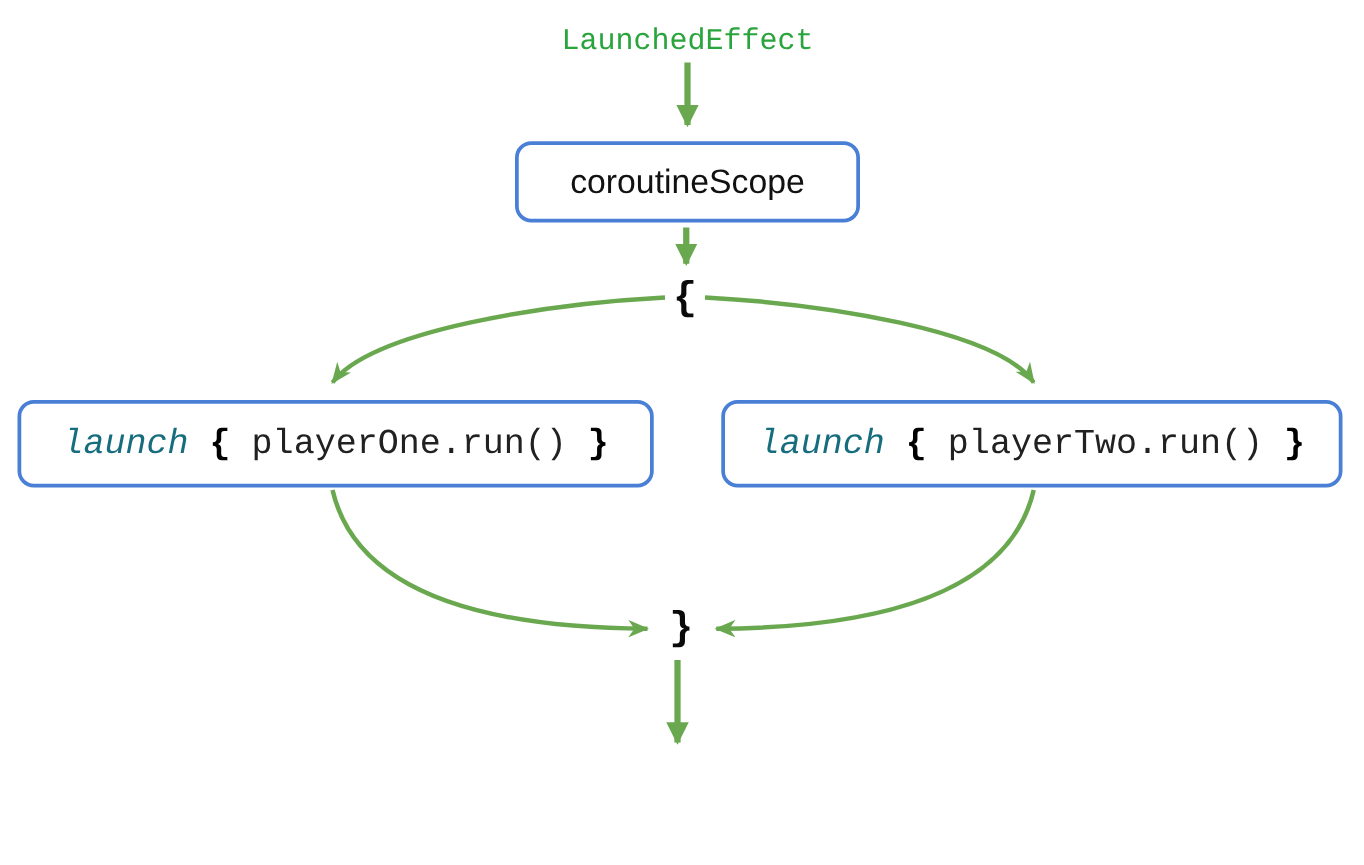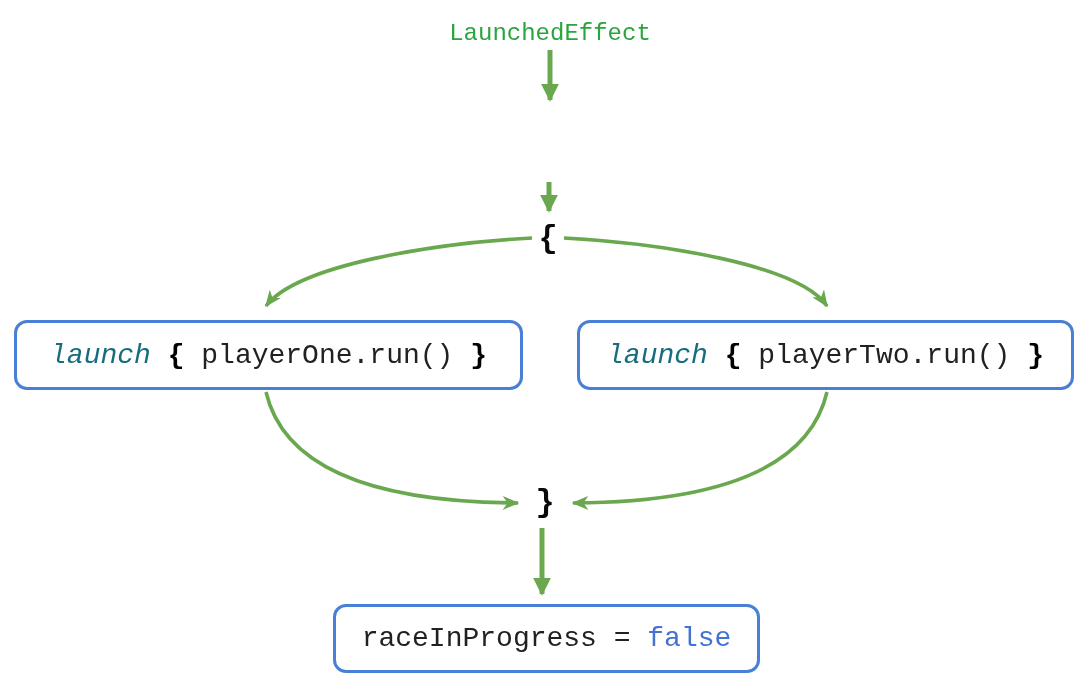--- a/index.html
+++ b/index.html
@@ -103,30 +103,30 @@
 
     <path class="flow-line thin" d="M 266 392 C 280 452, 342 502, 518 503" marker-end="url(#dart)"></path>
 
     <path class="flow-line thin" d="M 827 392 C 813 452, 751 502, 573 503" marker-end="url(#dart)"></path>
 
     <path class="flow-line thick" d="M 542 528 L 542 594" marker-end="url(#tri)"></path>
   </svg>
 
   <div class="top-label">LaunchedEffect</div>
 
+  <div class="node-box" style="left:412px; top:113px; width:276px; height:65px;">
+    <span class="scope-label">coroutineScope</span>
+  </div>
 
   <div id="open-brace" class="brace">{</div>
 
   <div class="node-box" style="left:14px; top:320px; width:509px; height:70px;">
     <span class="code"><span class="kw">launch</span><span class="b"> { </span><span>playerOne.run()</span><span class="b"> }</span></span>
   </div>
 
   <div class="node-box" style="left:577px; top:320px; width:497px; height:70px;">
     <span class="code"><span class="kw">launch</span><span class="b"> { </span><span>playerTwo.run()</span><span class="b"> }</span></span>
   </div>
 
   <div id="close-brace" class="brace">}</div>
 
-  <div class="node-box" style="left:333px; top:604px; width:427px; height:69px;">
-    <span class="code"><span>raceInProgress = </span><span class="val">false</span></span>
-  </div>
 
 </div>
 
 </body></html>

